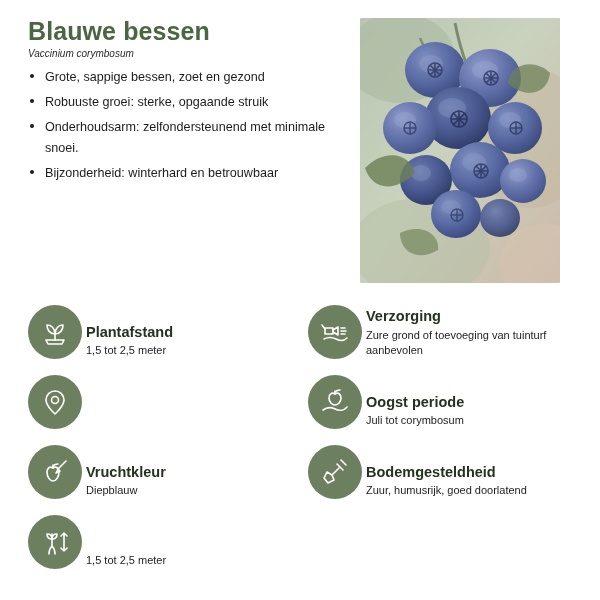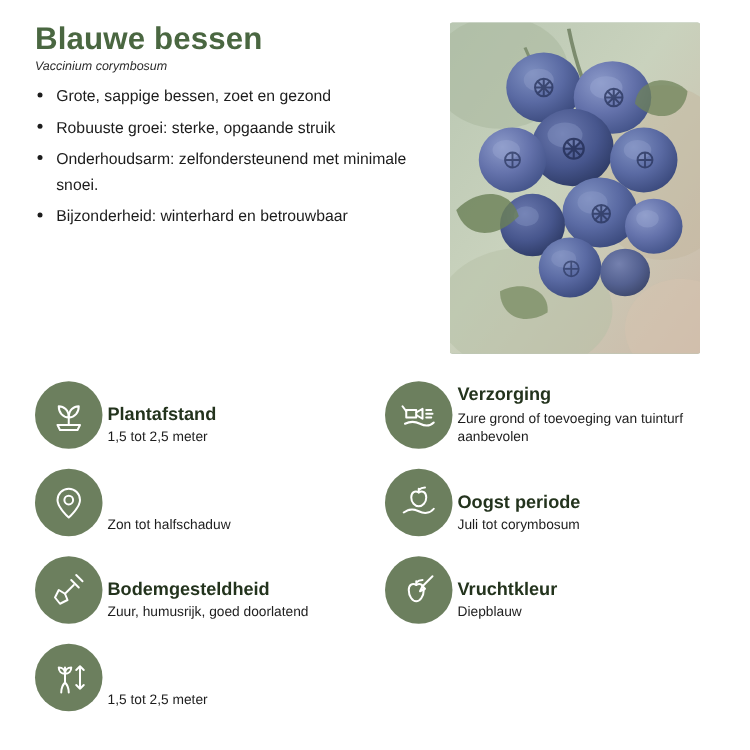--- a/index.html
+++ b/index.html
@@ -274,65 +274,64 @@
     </div>
 
     <div class="cell">
       <div class="circle">
         <svg width="32" height="32" viewBox="0 0 32 32" fill="none" stroke="#ffffff" stroke-width="1.6" stroke-linecap="round" stroke-linejoin="round">
           <path d="M16 5 C11 5 7 9 7 14 C7 20 16 28 16 28 C16 28 25 20 25 14 C25 9 21 5 16 5 Z"></path>
           <circle cx="16" cy="14" r="3.5"></circle>
         </svg>
       </div>
       <div class="cell-text">
-        <div class="cell-desc">Zon tot halfschaduw</div>
       </div>
     </div>
 
     <div class="cell">
       <div class="circle">
         <svg width="32" height="32" viewBox="0 0 32 32" fill="none" stroke="#ffffff" stroke-width="1.6" stroke-linecap="round" stroke-linejoin="round">
           <path d="M16 8 C13 6 10 8 10 12 C10 16 13 19 16 19 C19 19 22 16 22 12 C22 8 19 6 16 8 Z"></path>
           <path d="M16 8 L16 5 M16 6 C18 4 20 4 21 4"></path>
           <path d="M4 24 C8 21 12 21 16 23 C20 25 25 25 28 21"></path>
         </svg>
       </div>
       <div class="cell-text">
         <div class="cell-title">Oogst periode</div>
         <div class="cell-desc">Juli tot corymbosum</div>
+      </div>
+    </div>
+
+    <div class="cell">
+      <div class="circle">
+        <svg width="32" height="32" viewBox="0 0 32 32" fill="none" stroke="#ffffff" stroke-width="1.6" stroke-linecap="round" stroke-linejoin="round">
+          <path d="M14 12 C11 10 8 12 8 16 C8 21 11 25 14 25 C17 25 20 21 20 16 C20 12 17 10 14 12 Z"></path>
+          <path d="M14 12 L14 9 M14 10 C16 8 18 8 19 8"></path>
+          <path d="M27 5 L19 13"></path>
+          <path d="M19 13 L17 17 L21 15 Z"></path>
+        </svg>
+      </div>
+      <div class="cell-text">
+        <div class="cell-title">Vruchtkleur</div>
+        <div class="cell-desc">Diepblauw</div>
       </div>
     </div>
 
     <div class="cell">
       <div class="circle">
         <svg width="32" height="32" viewBox="0 0 32 32" fill="none" stroke="#ffffff" stroke-width="1.6" stroke-linecap="round" stroke-linejoin="round">
           <path d="M22 4 L27 9"></path>
           <path d="M18 8 L24 14"></path>
           <path d="M20 12 L13 19"></path>
           <path d="M13 19 L8 16 L5 22 L9 27 L15 24 L13 19 Z"></path>
         </svg>
       </div>
       <div class="cell-text">
         <div class="cell-title">Bodemgesteldheid</div>
         <div class="cell-desc">Zuur, humusrijk, goed doorlatend</div>
-      </div>
-    </div>
-
-    <div class="cell">
-      <div class="circle">
-        <svg width="32" height="32" viewBox="0 0 32 32" fill="none" stroke="#ffffff" stroke-width="1.6" stroke-linecap="round" stroke-linejoin="round">
-          <path d="M14 12 C11 10 8 12 8 16 C8 21 11 25 14 25 C17 25 20 21 20 16 C20 12 17 10 14 12 Z"></path>
-          <path d="M14 12 L14 9 M14 10 C16 8 18 8 19 8"></path>
-          <path d="M27 5 L19 13"></path>
-          <path d="M19 13 L17 17 L21 15 Z"></path>
-        </svg>
-      </div>
-      <div class="cell-text">
-        <div class="cell-title">Vruchtkleur</div>
-        <div class="cell-desc">Diepblauw</div>
       </div>
     </div>
 
     <div class="cell">
       <div class="circle">
         <svg width="32" height="32" viewBox="0 0 32 32" fill="none" stroke="#ffffff" stroke-width="1.6" stroke-linecap="round" stroke-linejoin="round">
           <path d="M13 20 L13 8"></path>
           <path d="M13 13 C10 13 8 11 8 8 C11 8 13 10 13 13 Z"></path>
           <path d="M13 13 C16 13 18 11 18 8 C15 8 13 10 13 13 Z"></path>
           <path d="M13 20 C11 22 10 25 10 28 M13 20 C15 22 16 25 16 28"></path>

